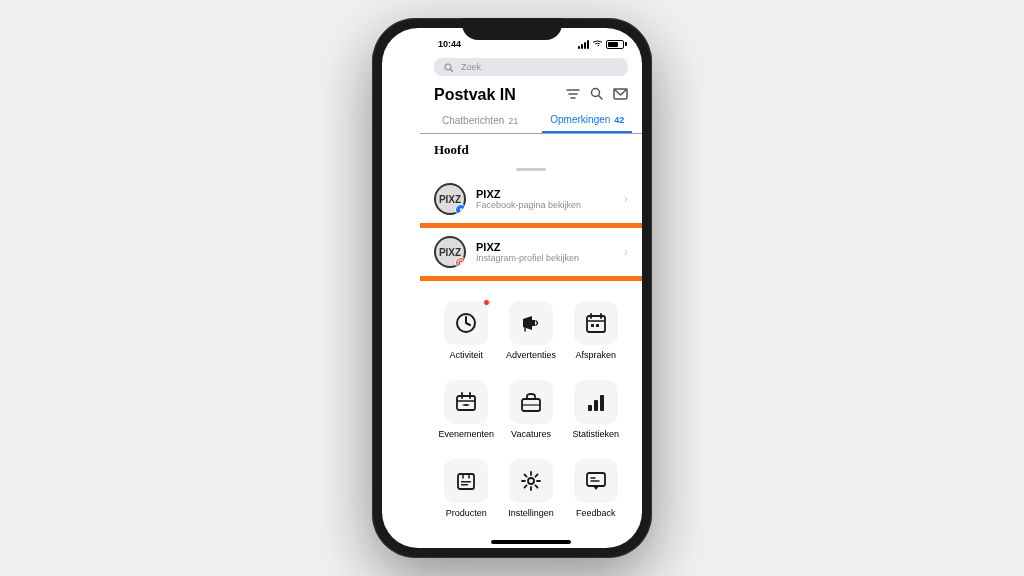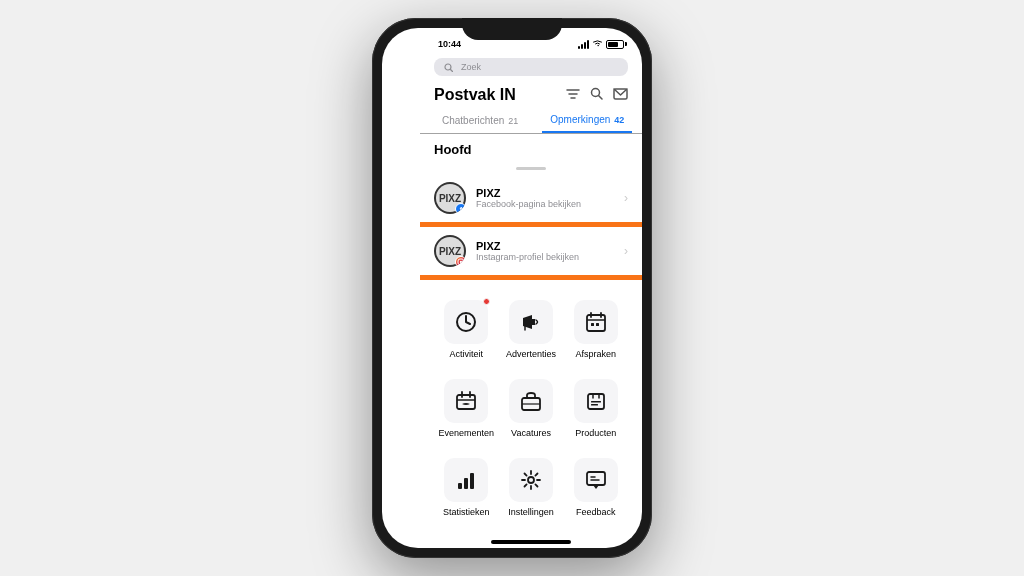--- a/index.html
+++ b/index.html
@@ -193,20 +193,21 @@
       color: #8e8e93;
     }
 
     
     .section-title {
       padding: 8px 14px 4px 14px;
       font-size: 13px;
       font-weight: 600;
       color: #000;
       flex-shrink: 0;
+      font-family: Liberation Serif, serif;
     }
 
     
     .content {
       flex: 1;
       overflow-y: auto;
       padding: 0;
     }
 
     
@@ -518,44 +519,44 @@
               <path d="M7 8 L7 5 Q7 3 11 3 Q15 3 15 5 L15 8" stroke="#1a1a1a" stroke-width="1.8" fill="none"></path>
               <line x1="2" y1="14" x2="20" y2="14" stroke="#1a1a1a" stroke-width="1.2"></line>
             </svg>
           </div>
           <span class="menu-label">Vacatures</span>
         </div>
 
         <div class="menu-item">
           <div class="menu-icon-box">
             <svg width="22" height="22" viewBox="0 0 22 22">
+              <rect x="3" y="14" width="4" height="6" rx="1" fill="#1a1a1a"></rect>
+              <rect x="9" y="9" width="4" height="11" rx="1" fill="#1a1a1a"></rect>
+              <rect x="15" y="4" width="4" height="16" rx="1" fill="#1a1a1a"></rect>
+            </svg>
+          </div>
+          <span class="menu-label">Statistieken</span>
+        </div>
+
+        <div class="menu-item">
+          <div class="menu-icon-box">
+            <svg width="22" height="22" viewBox="0 0 22 22">
               <rect x="3" y="4" width="16" height="15" rx="2" stroke="#1a1a1a" stroke-width="1.8" fill="none"></rect>
               <path d="M8 4 L8 8" stroke="#1a1a1a" stroke-width="1.5" stroke-linecap="round"></path>
               <path d="M14 4 L14 8" stroke="#1a1a1a" stroke-width="1.5" stroke-linecap="round"></path>
               <rect x="6" y="11" width="10" height="1.5" rx="0.5" fill="#1a1a1a"></rect>
               <rect x="6" y="14" width="7" height="1.5" rx="0.5" fill="#1a1a1a"></rect>
             </svg>
           </div>
           <span class="menu-label">Producten</span>
         </div>
 
         <div class="menu-item">
           <div class="menu-icon-box">
             <svg width="22" height="22" viewBox="0 0 22 22">
-              <rect x="3" y="14" width="4" height="6" rx="1" fill="#1a1a1a"></rect>
-              <rect x="9" y="9" width="4" height="11" rx="1" fill="#1a1a1a"></rect>
-              <rect x="15" y="4" width="4" height="16" rx="1" fill="#1a1a1a"></rect>
-            </svg>
-          </div>
-          <span class="menu-label">Statistieken</span>
-        </div>
-
-        <div class="menu-item">
-          <div class="menu-icon-box">
-            <svg width="22" height="22" viewBox="0 0 22 22">
               <circle cx="11" cy="11" r="3" stroke="#1a1a1a" stroke-width="1.8" fill="none"></circle>
               <path d="M11 2 L11 5 M11 17 L11 20 M2 11 L5 11 M17 11 L20 11 M4.5 4.5 L6.6 6.6 M15.4 15.4 L17.5 17.5 M17.5 4.5 L15.4 6.6 M6.6 15.4 L4.5 17.5" stroke="#1a1a1a" stroke-width="1.8" stroke-linecap="round"></path>
             </svg>
           </div>
           <span class="menu-label">Instellingen</span>
         </div>
 
         <div class="menu-item">
           <div class="menu-icon-box">
             <svg width="22" height="22" viewBox="0 0 22 22">

